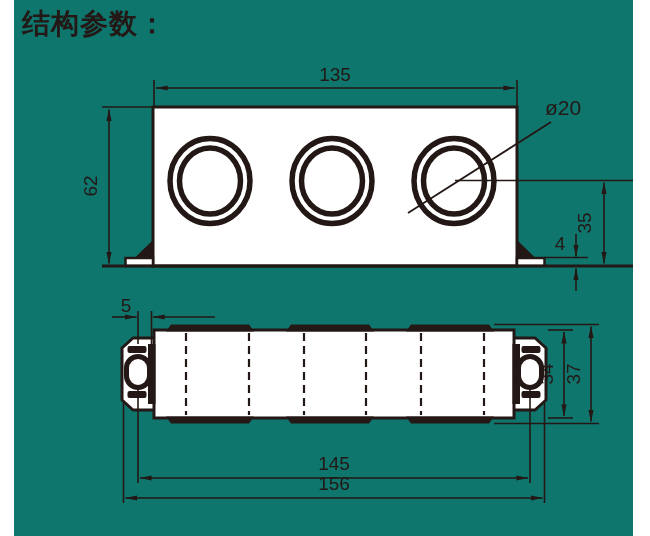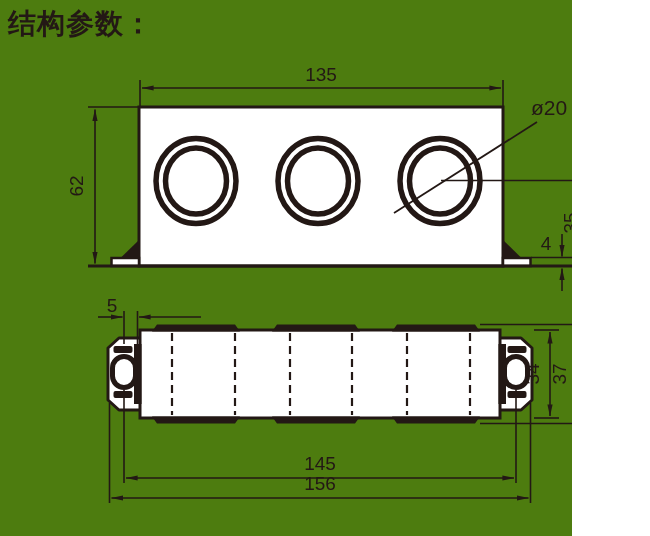--- a/index.html
+++ b/index.html
@@ -1,16 +1,16 @@
 <!DOCTYPE html>
 <html><head>
 <meta charset="utf-8">
 <style>
   html,body{margin:0;padding:0;background:#ffffff;}
-  .canvas{position:relative;width:572px;height:536px;background:#4d7c0f;overflow:hidden;}
+  .canvas{position:relative;width:619px;height:536px;background:#0f766e;overflow:hidden;margin-left:14px;}
   svg{display:block;}
   svg text{font-family:"Liberation Sans","DejaVu Sans",sans-serif;fill:#231815;}
   .title-text{font-family:"DejaVu Sans","Liberation Sans",sans-serif;font-size:28px;font-weight:bold;letter-spacing:1px;}
   .dim{font-size:19px;}
   .dia{font-size:21px;}
   .ink{stroke:#231815;}
   .thick{stroke-width:3;fill:#ffffff;}
   .ring{stroke-width:5.5;fill:#ffffff;}
   .thin{stroke-width:1.6;fill:none;}
   .lead{stroke-width:1.8;fill:none;}

